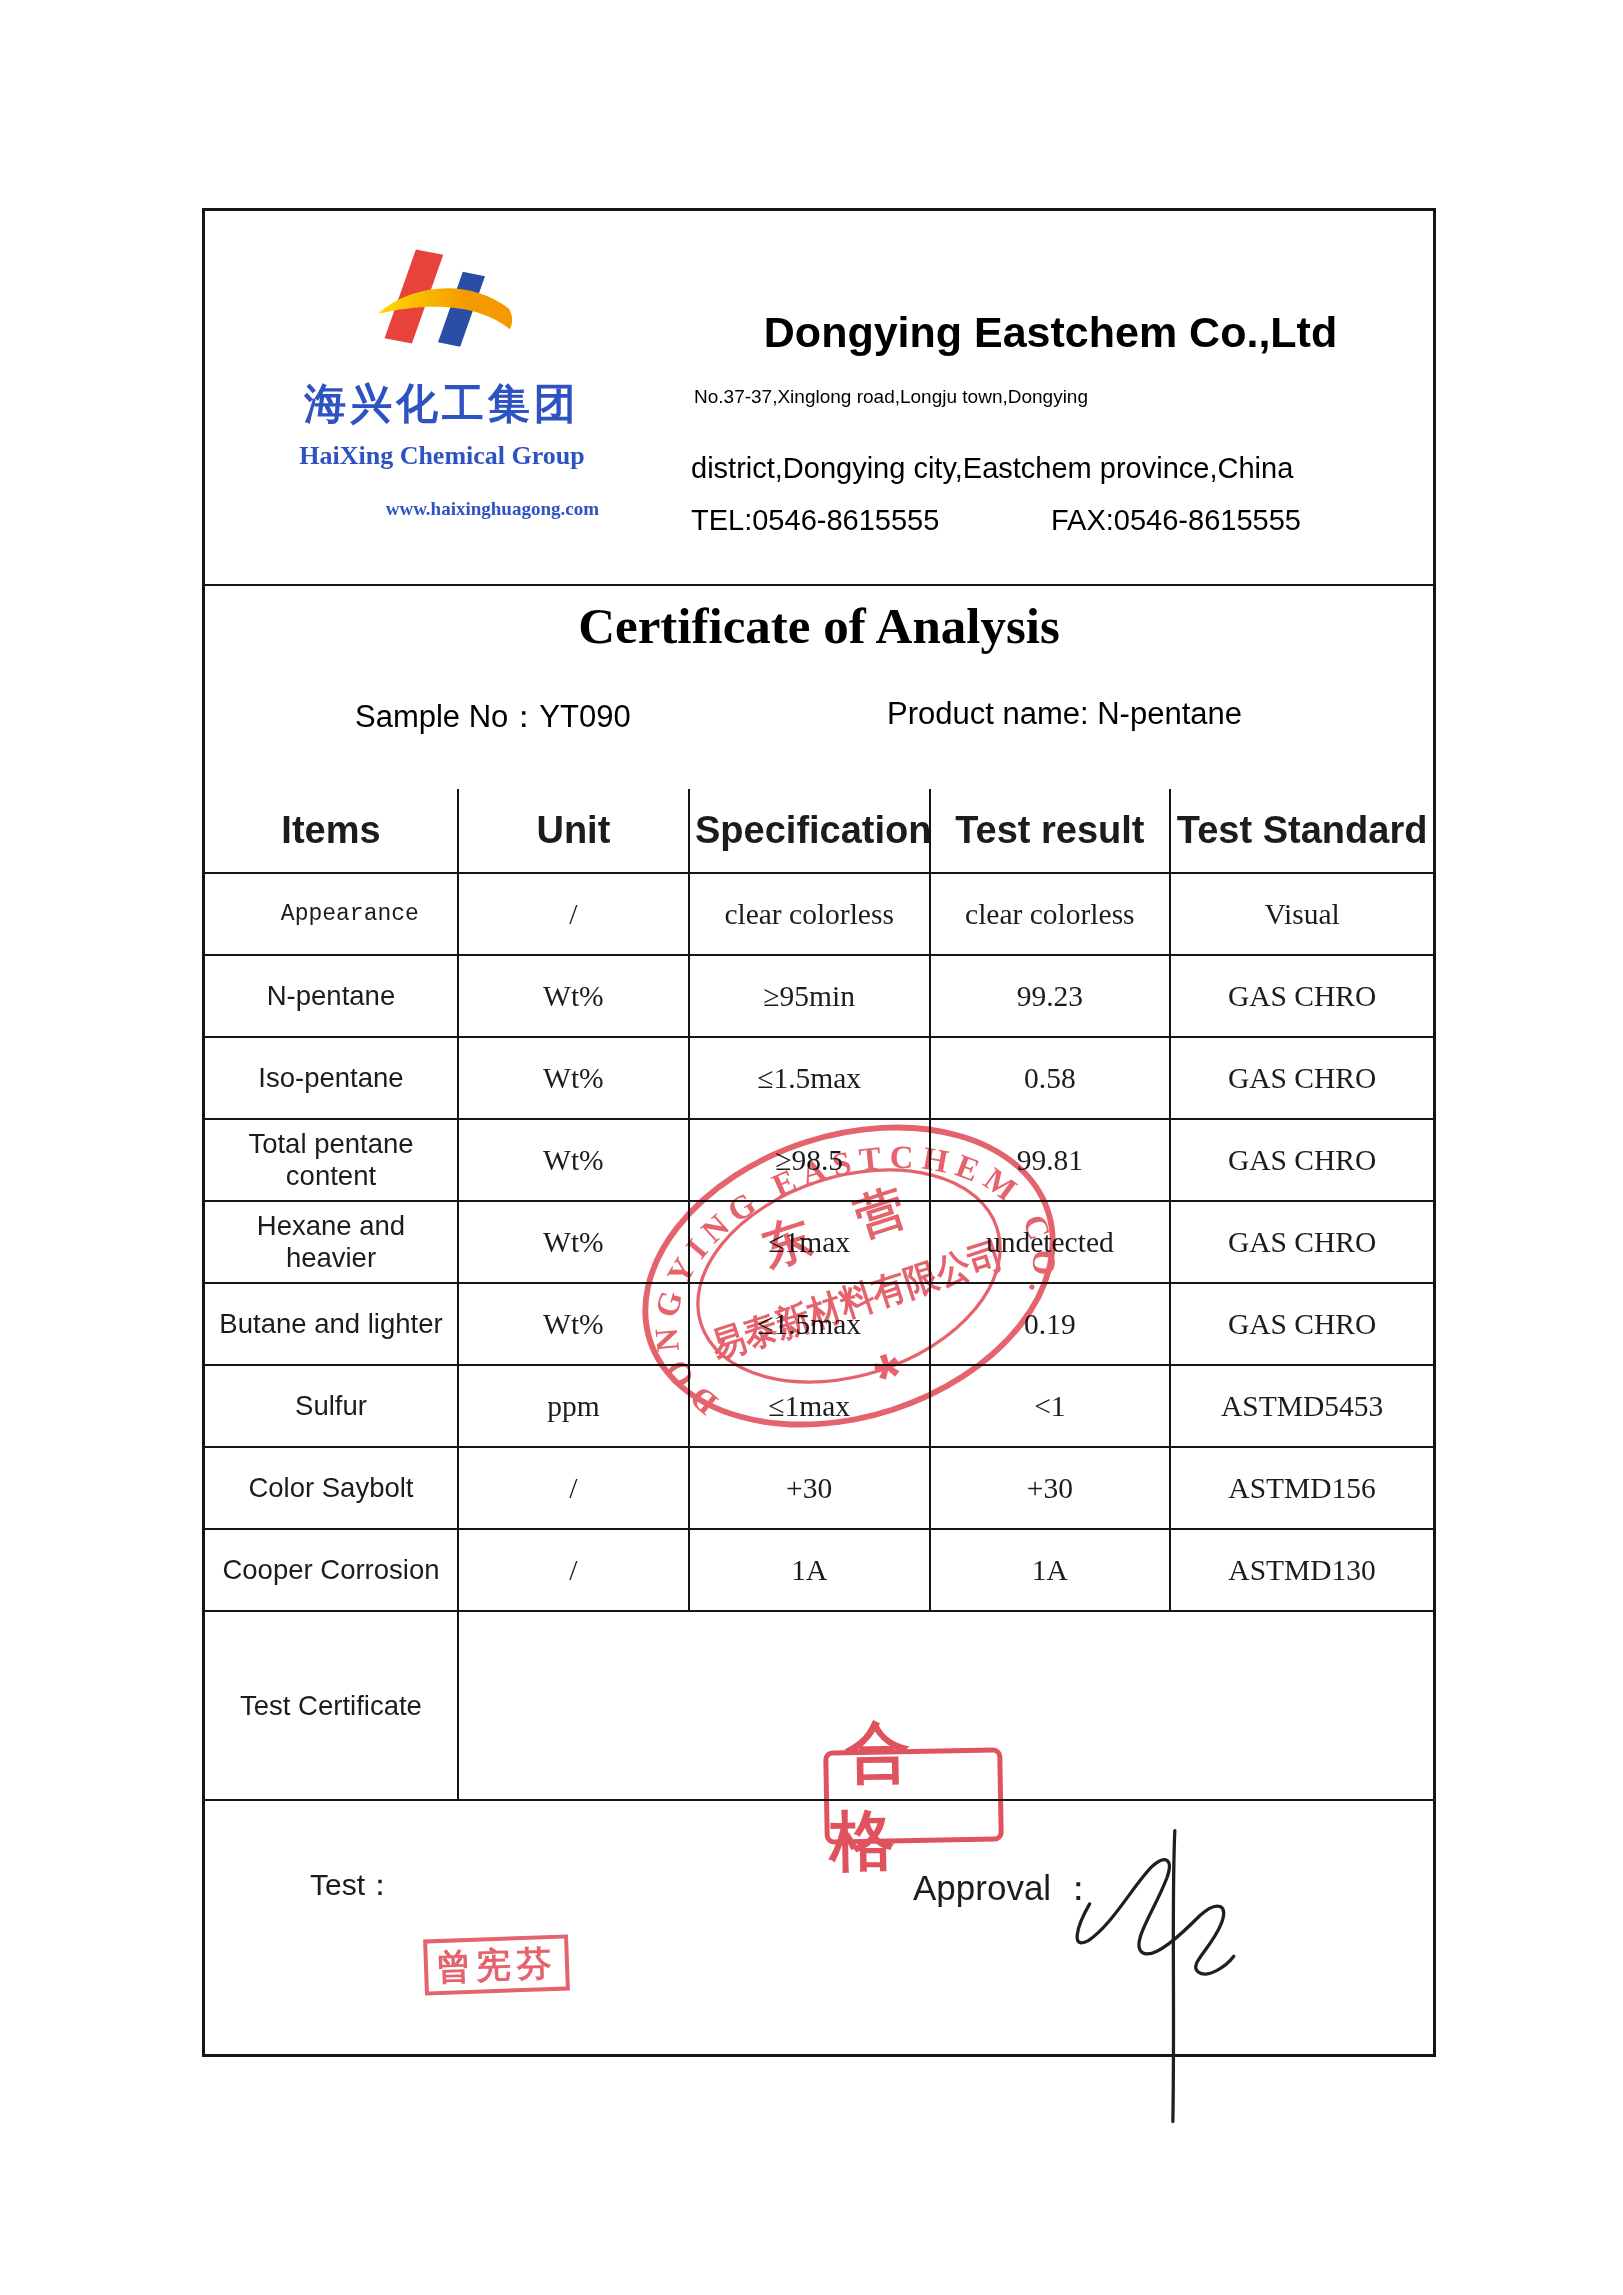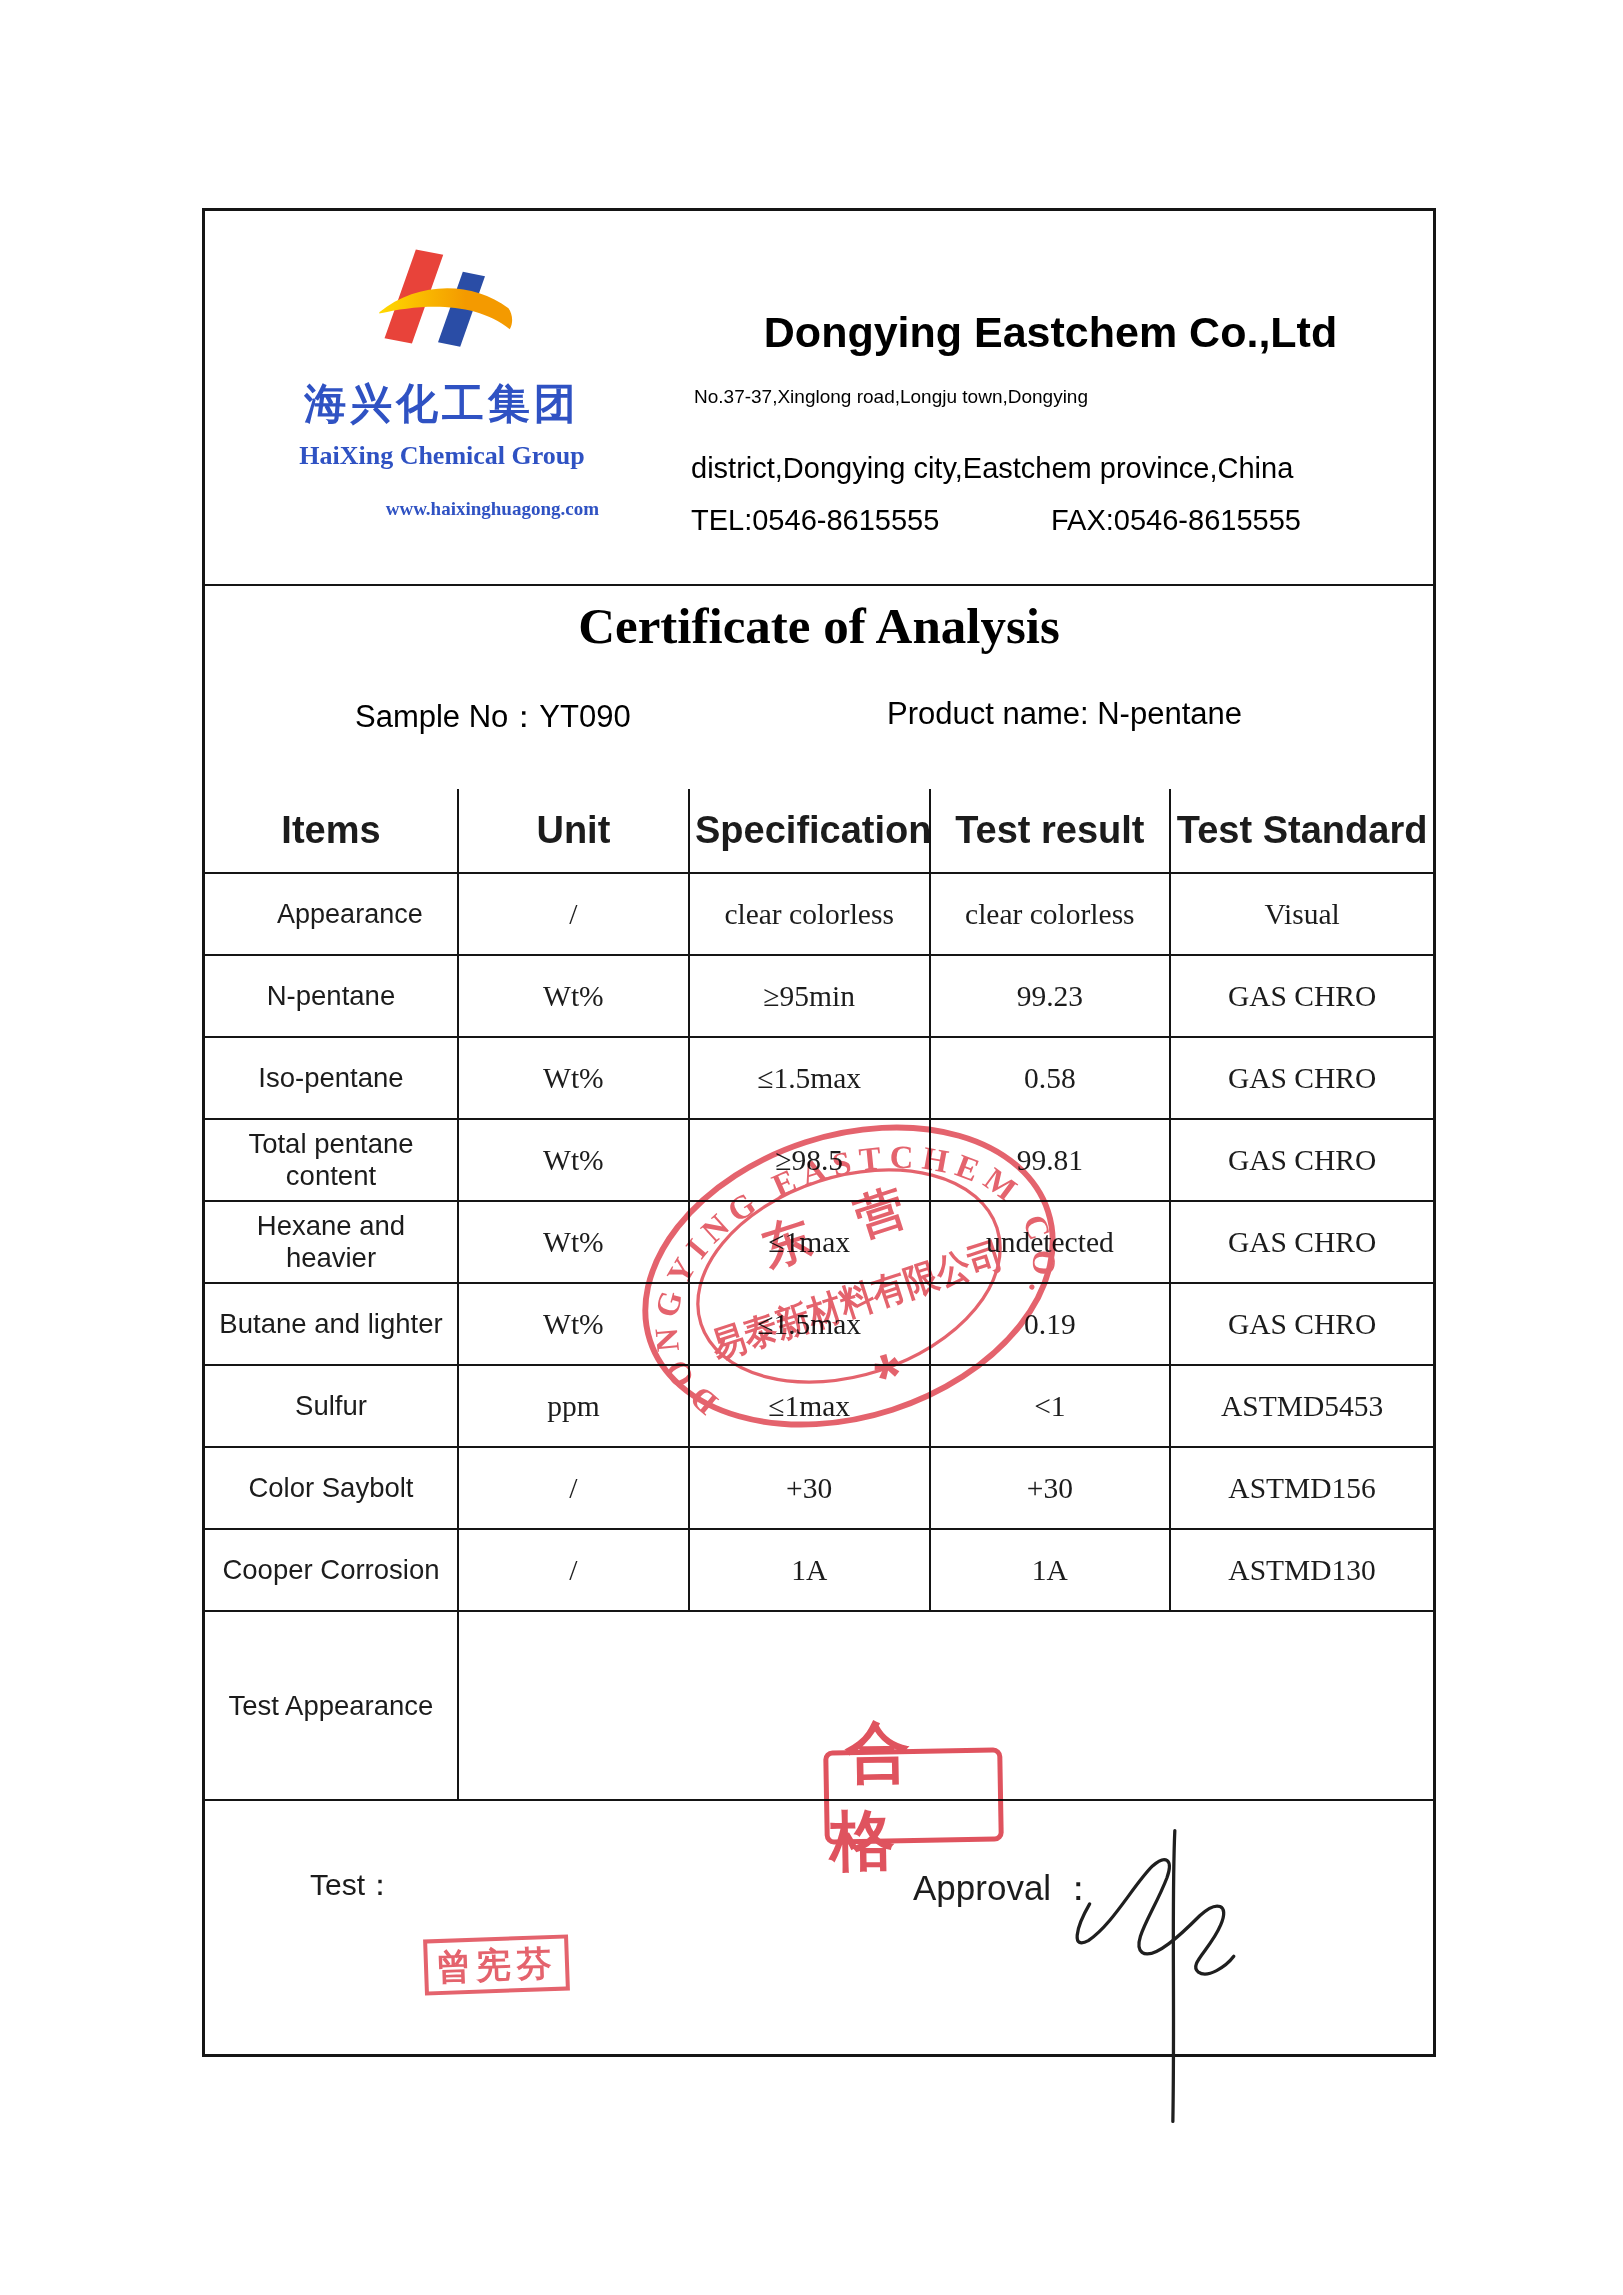--- a/index.html
+++ b/index.html
@@ -37,21 +37,21 @@
   .coa-table{width:100%;border-collapse:collapse;table-layout:fixed;}
   .coa-table th,.coa-table td{border:2.6px solid var(--line-black);text-align:center;
         vertical-align:middle;padding:2.6px 5.2px;box-sizing:border-box;}
   .coa-table tr > *:first-child{border-left:0;}
   .coa-table tr > *:last-child{border-right:0;}
   .coa-table thead tr > *{border-top:0;}
   .coa-table thead tr{height:84px;}
   .coa-table thead th{font-size:38px;font-weight:bold;font-family:"Liberation Sans",sans-serif;}
   tbody[data-name="table-rows"] tr{height:82px;}
   .item-cell{font-size:27.5px;font-family:"Liberation Sans",sans-serif;}
-  .item-cell.serif-item{font-family:Liberation Sans, sans-serif;font-size:27px;padding-left:43px;}
+  .item-cell.serif-item{font-family:Liberation Mono, monospace;font-size:23px;padding-left:43px;}
   .serif-cell{font-family:"Liberation Serif",serif;font-size:29.5px;}
   .conclusion-row{height:189px;}
   .conclusion-row .item-cell{font-size:27.5px;}
   
   .footer{position:relative;height:175px;}
   .test-label{position:absolute;left:105px;top:64px;font-size:30px;text-align:right;}
   .approval-label{position:absolute;left:686px;top:64px;font-size:35px;margin-left:22px;}
   
   .stamp{mix-blend-mode:multiply;opacity:.92;}
   .oval-stamp{position:absolute;left:415px;top:895px;width:458px;height:340px;pointer-events:none;}
@@ -187,21 +187,21 @@
           <tr data-name="table-row">
     <td class="item-cell" data-name="cell-item">Cooper Corrosion</td>
     <td class="serif-cell" data-name="cell-unit">/</td>
     <td class="serif-cell" data-name="cell-specification">1A</td>
     <td class="serif-cell" data-name="cell-test-result">1A</td>
     <td class="serif-cell" data-name="cell-test-standard">ASTMD130</td>
   </tr>
         </tbody>
       <tbody data-name="table-conclusion">
         <tr class="conclusion-row" data-name="conclusion-row">
-          <td class="item-cell" data-name="conclusion-label">Test Appearance</td>
+          <td class="item-cell" data-name="conclusion-label">Test Certificate</td>
           <td colspan="4" data-name="conclusion-value-cell"></td>
         </tr>
       </tbody>
     </table>
 
     <div class="footer" data-name="signature-footer">
       <span class="test-label" data-name="test-label">Test：</span>
       <span class="approval-label" data-name="approval-label">Approval ：</span>
     </div>
 

